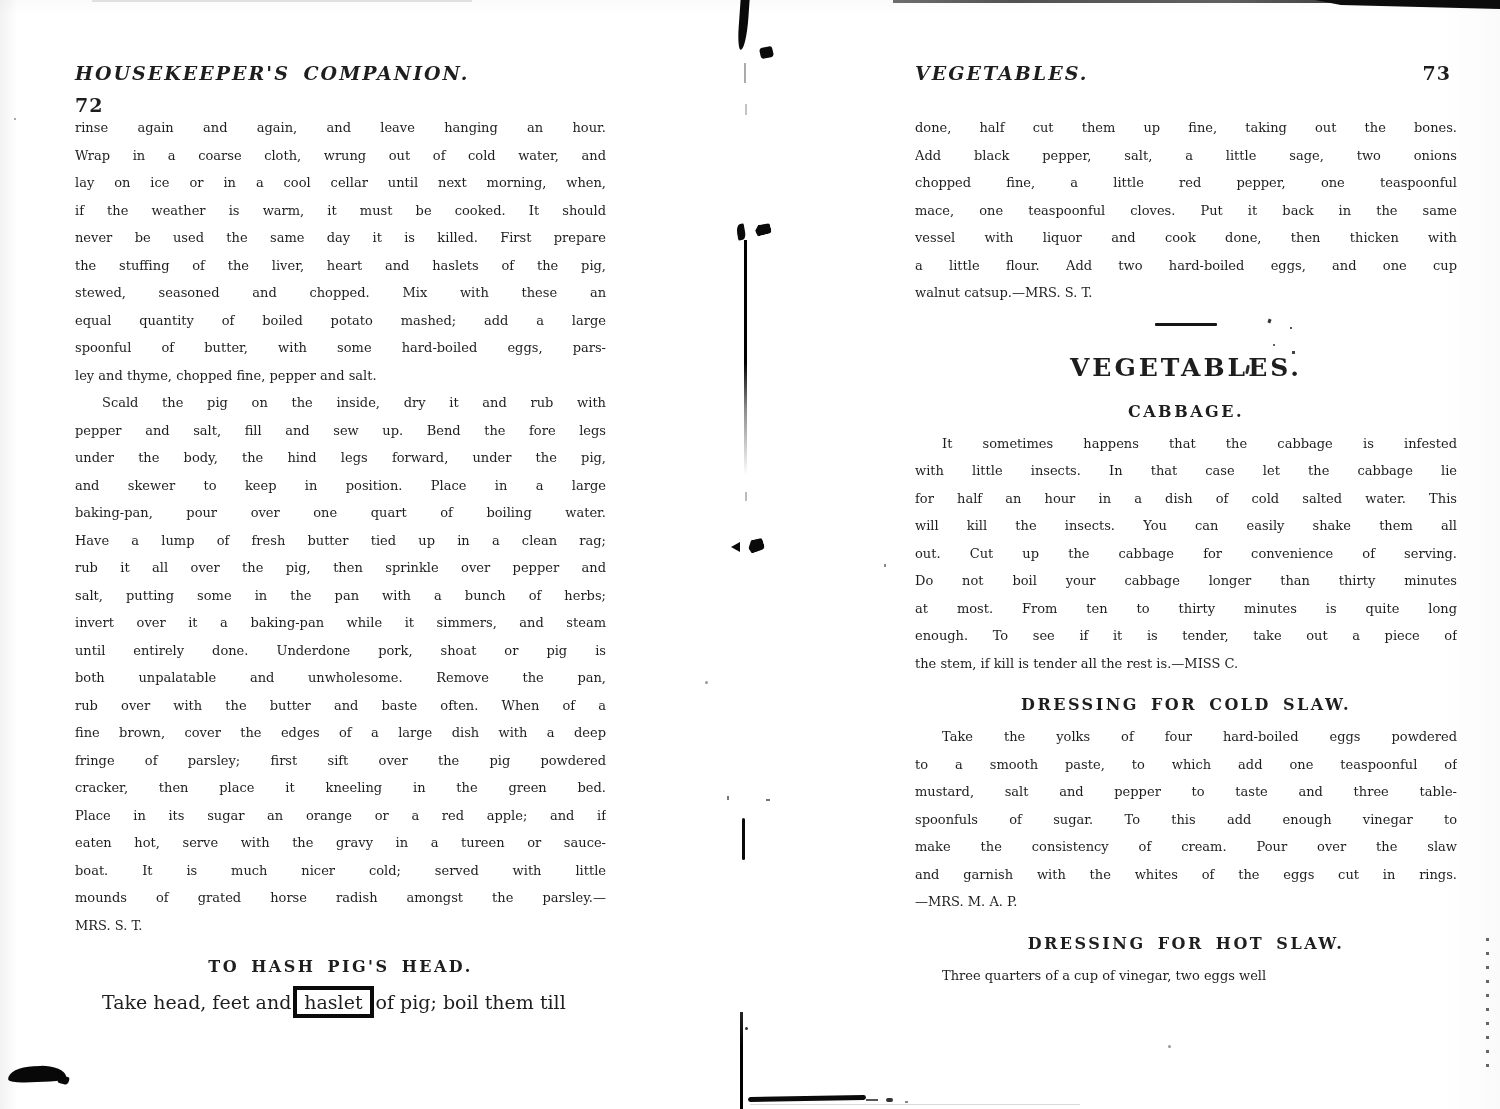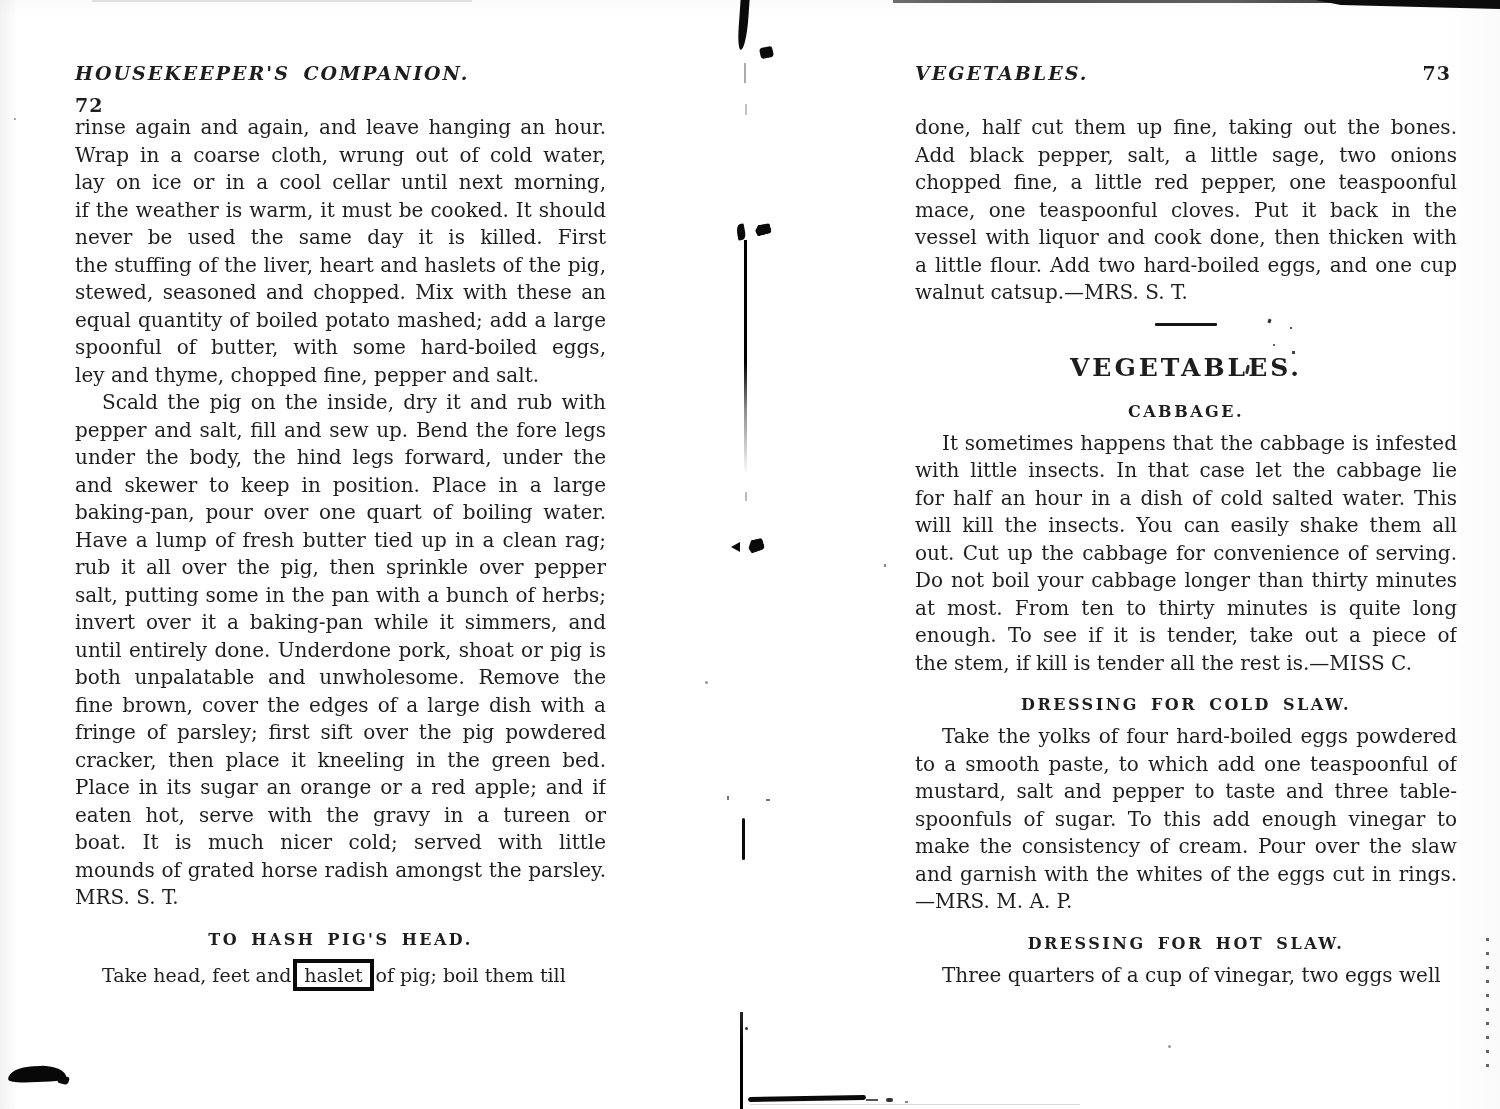--- a/index.html
+++ b/index.html
@@ -30,21 +30,21 @@
   #right-page .pagenum{right:6px;}
   .runhead{
     position:absolute;left:0;right:0;text-align:left;
     font-style:italic;font-weight:bold;letter-spacing:2px;word-spacing:5px;
     font-size:19px;
   }
 
   .body{margin-top:24px;}
 
   .tline{
-    font-size:20px;line-height:27.5px;height:27.5px;
+    font-size:13px;line-height:27.5px;height:27.5px;
     text-align:justify;text-align-last:justify;
     text-justify:inter-word;
     overflow:hidden;white-space:nowrap1; 
   }
   .tline.last{text-align-last:left;}
   .tline.indent{padding-left:27px;}
 
   .sechead{
     text-align:center;font-size:16px;letter-spacing:2.5px;word-spacing:4px;
     font-weight:bold;margin-top:17px;margin-bottom:7px;line-height:22px;
@@ -155,20 +155,21 @@
           <div class="tline">pepper and salt, fill and sew up.  Bend the fore legs</div>
           <div class="tline">under the body, the hind legs forward, under the pig,</div>
           <div class="tline">and skewer to keep in position.  Place in a large</div>
           <div class="tline">baking-pan, pour over one quart of boiling water.</div>
           <div class="tline">Have a lump of fresh butter tied up in a clean rag;</div>
           <div class="tline">rub it all over the pig, then sprinkle over pepper and</div>
           <div class="tline">salt, putting some in the pan with a bunch of herbs;</div>
           <div class="tline">invert over it a baking-pan while it simmers, and steam</div>
           <div class="tline">until entirely done.  Underdone pork, shoat or pig is</div>
           <div class="tline">both unpalatable and unwholesome.  Remove the pan,</div>
+          <div class="tline">rub over with the butter and baste often.  When of a</div>
           <div class="tline">fine brown, cover the edges of a large dish with a deep</div>
           <div class="tline">fringe of parsley; first sift over the pig powdered</div>
           <div class="tline">cracker, then place it kneeling in the green bed.</div>
           <div class="tline">Place in its sugar an orange or a red apple; and if</div>
           <div class="tline">eaten hot, serve with the gravy in a tureen or sauce-</div>
           <div class="tline">boat.  It is much nicer cold; served with little</div>
           <div class="tline">mounds of grated horse radish amongst the parsley.—</div>
           <div class="tline last">MRS. S. T.</div>
         </div>
         <div class="sechead">TO HASH PIG'S HEAD.</div>

